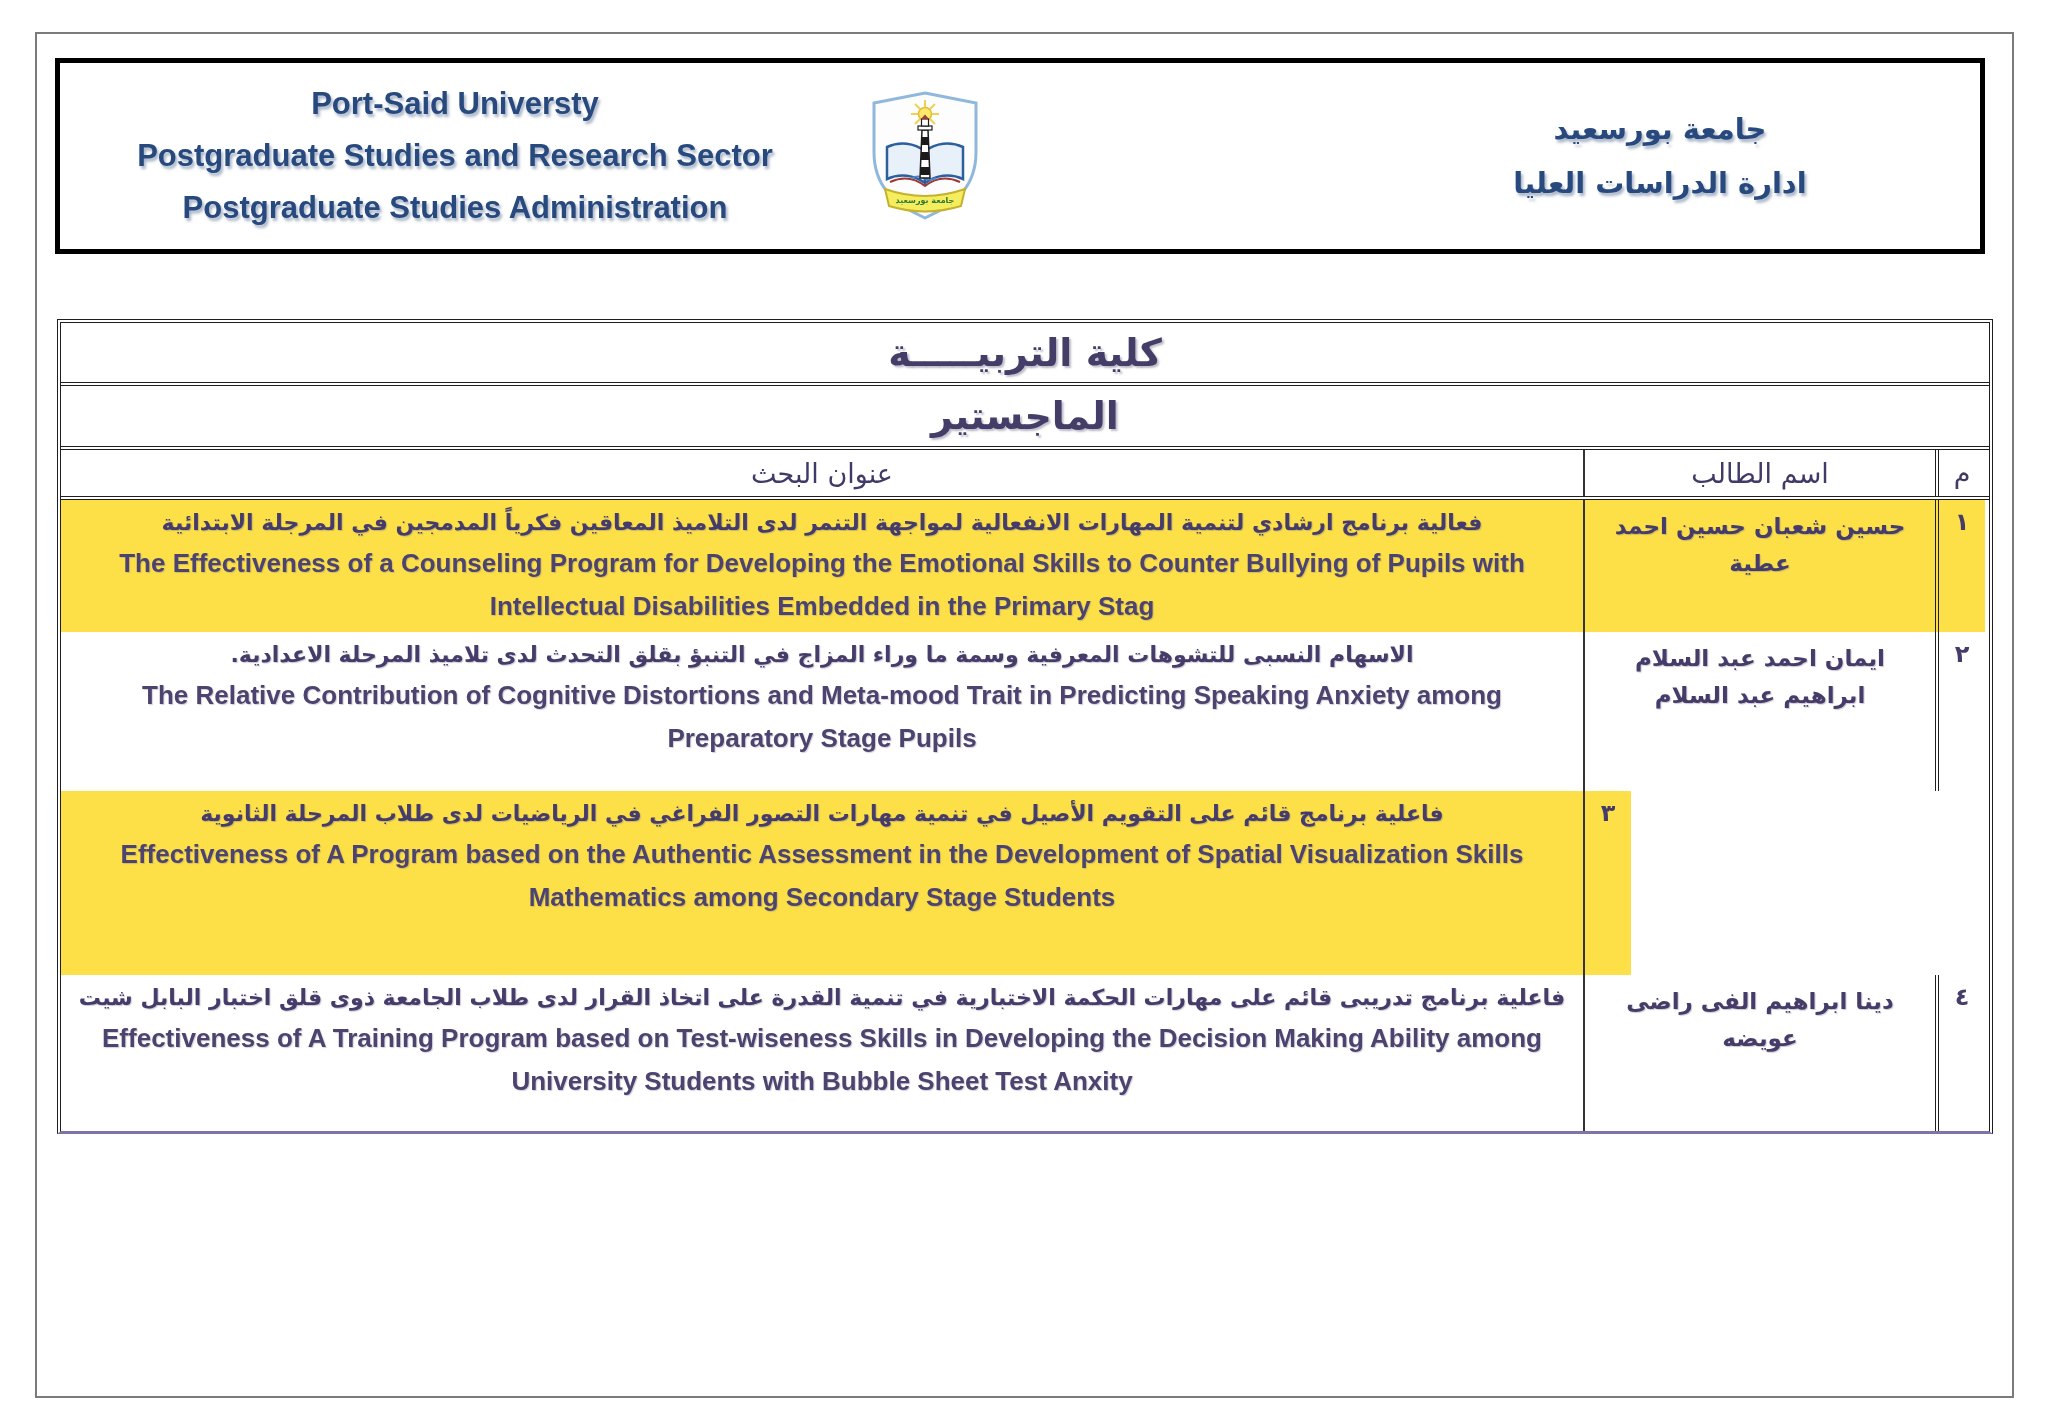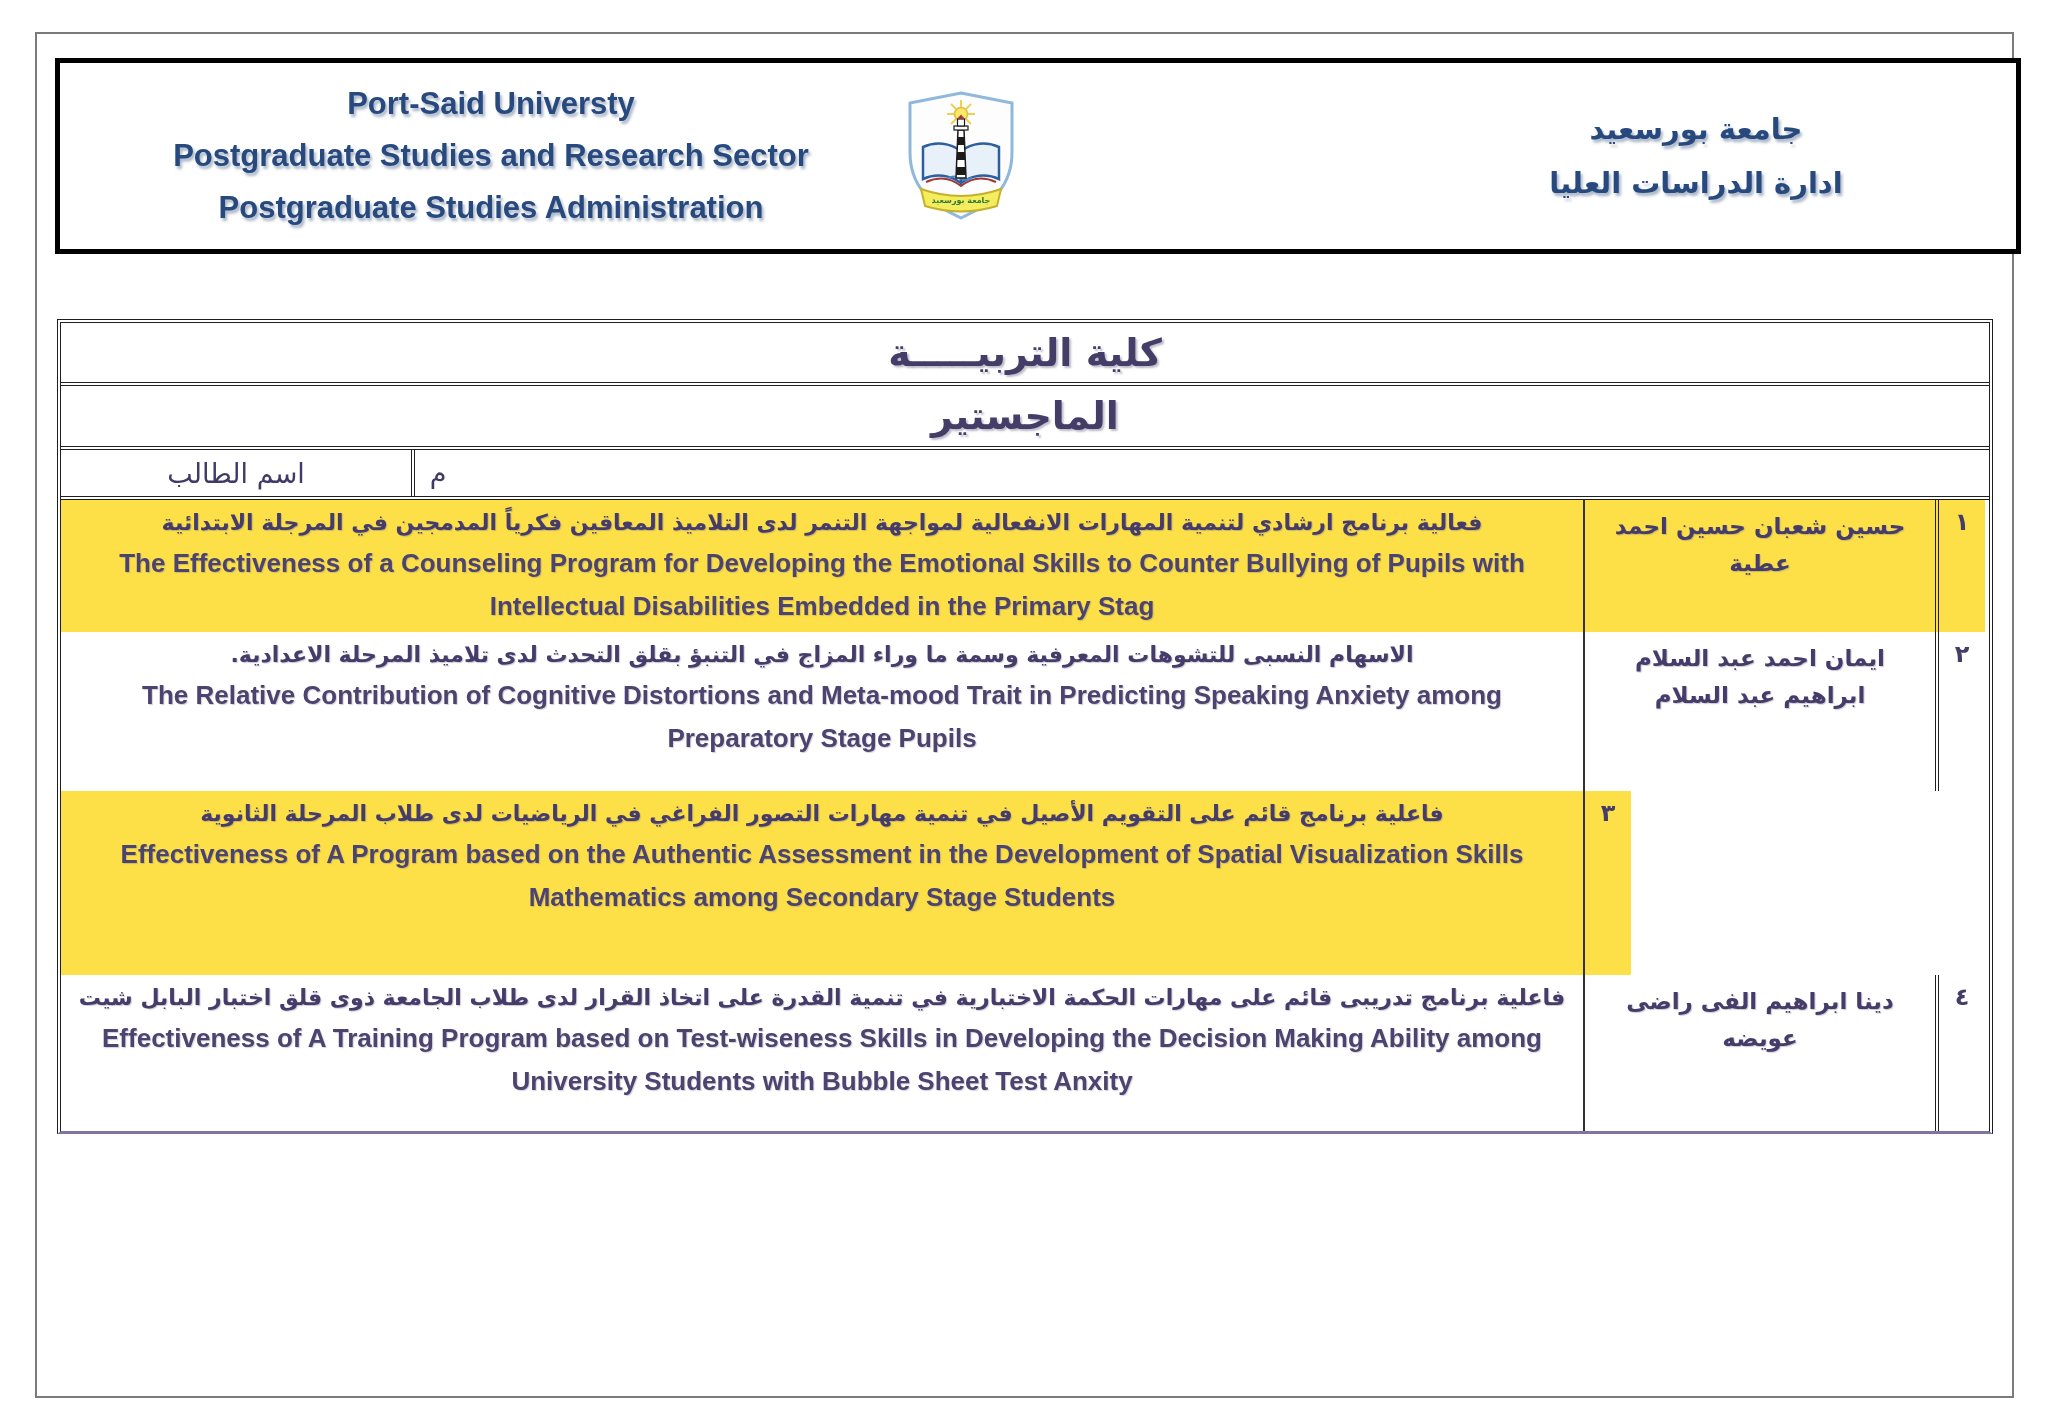--- a/index.html
+++ b/index.html
@@ -9,21 +9,21 @@
   }
   
   .page-frame{
     position:absolute;left:35px;top:32px;width:1975px;height:1362px;
     border:2px solid #7b7b7b;
   }
   
   .header-box{
     position:absolute;left:55px;top:58px;width:1920px;height:186px;
     border:5px solid #000;background:#fff;
-    display:flex;align-items:center;justify-content:space-between;padding-left:36px;
+    display:flex;align-items:center;justify-content:space-between;
   }
   .hdr-en{width:790px;text-align:center;
     font-weight:bold;font-size:31px;line-height:52px;color:#27497e;
     text-shadow:2px 3px 3px rgba(110,130,160,.6);
   }
   .hdr-ar{width:640px;text-align:center;direction:rtl;
     font-family:"DejaVu Sans",sans-serif;font-weight:bold;font-size:29px;line-height:54px;color:#27497e;
     text-shadow:2px 3px 3px rgba(110,130,160,.6);
   }
   .hdr-logo{width:112px;height:132px;margin-right:340px;}
@@ -134,20 +134,21 @@
 
   <div class="t-row r-faculty sep-b">
     <div class="big-title">كلية التربيـــــة</div>
   </div>
 
   <div class="t-row r-degree sep-b">
     <div class="big-title">الماجستير</div>
   </div>
 
   <div class="t-row r-cols sep-b">
+    <div class="cell c-title hdr-cell">عنوان البحث</div>
     <div class="cell c-name hdr-cell">اسم الطالب</div>
     <div class="cell c-num hdr-cell">م</div>
   </div>
 
   <div class="t-row r1">
     <div class="cell c-title title-cell shaded">
       <div class="ar-line">فعالية برنامج ارشادي لتنمية المهارات الانفعالية لمواجهة التنمر لدى التلاميذ المعاقين فكرياً المدمجين في المرجلة الابتدائية</div>
       <div class="en-line">The Effectiveness of a Counseling Program for Developing the Emotional Skills to Counter Bullying of Pupils with Intellectual Disabilities Embedded in the Primary Stag</div>
     </div>
     <div class="cell c-name name-cell shaded">حسين شعبان حسين احمد عطية</div>

